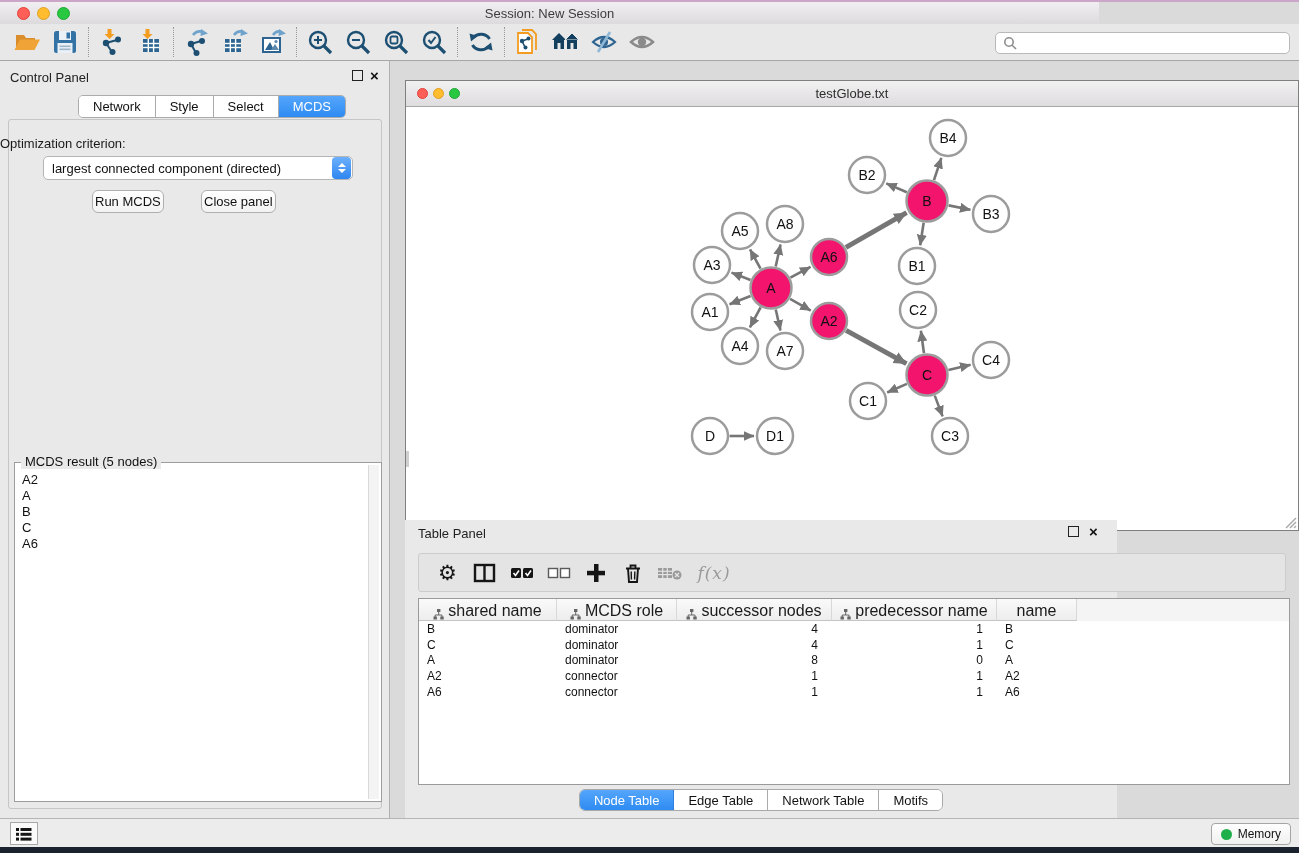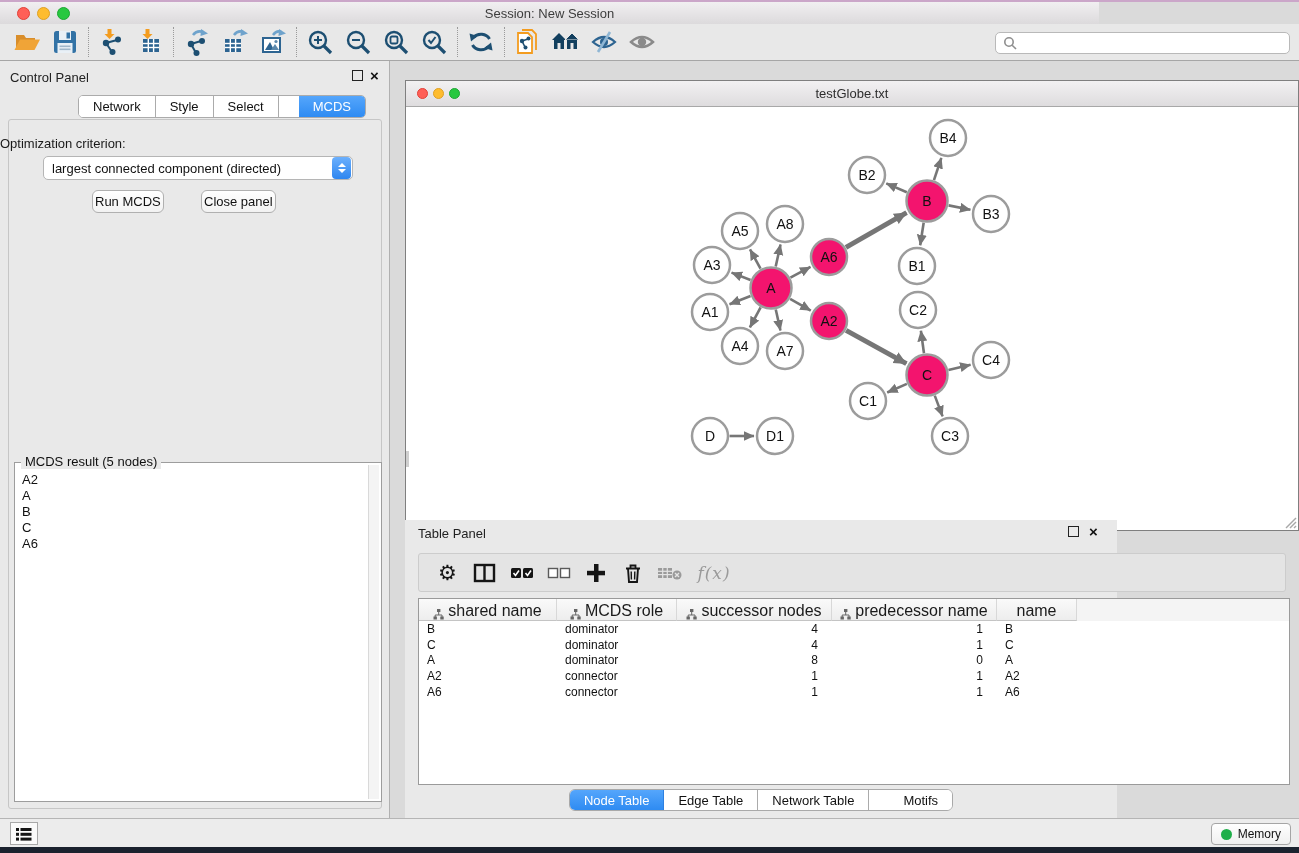--- a/index.html
+++ b/index.html
@@ -29,21 +29,21 @@
 
   
   #control-panel { left:0; top:61px; width:390px; height:757px; background:#e9e9e9; border-right:1px solid #b0b0b0; }
   #cp-title { position:absolute; left:10px; top:9px; font-size:13px; color:#222; }
   .panel-mini { position:absolute; top:9px; width:13px; height:13px; cursor:pointer; }
   .mini-float { border:1.5px solid #222; width:11px; height:11px; }
   .mini-close { font-size:15px; font-weight:bold; color:#111; line-height:11px; text-align:center; }
   #cp-tabs { position:absolute; left:78px; top:34px; height:23px; display:flex;
     border:1px solid #ababab; border-radius:5px; overflow:hidden; background:#fff; }
   .seg-tab { font-size:13px; color:#111; padding:0 14px; display:flex; align-items:center; border-right:1px solid #ababab; background:#fff; cursor:pointer; }
-  .seg-tab:last-child { border-right:none;margin-left:20px; }
+  .seg-tab:last-child { border-right:none; }
   .seg-tab.active { background:linear-gradient(#55a6fc,#2e8bf2); color:#fff; border-color:#2e80e0; }
   #cp-content { position:absolute; left:8px; top:58px; width:374px; height:690px; border:1px solid #c6c6c6; border-radius:3px; }
   #opt-label { position:absolute; left:0; width:100%; top:75px; text-align:left; font-size:13px; color:#1a1a1a; }
   #opt-select { position:absolute; left:43px; top:95px; width:310px; height:24px; background:#fff;
     border:1px solid #b5b5b5; border-radius:5px; display:flex; align-items:center; cursor:pointer; }
   #opt-select .sel-text { flex:1; font-size:13px; padding-left:8px; color:#111; white-space:nowrap; }
   #opt-select .stepper { width:19px; height:22px; border-radius:4px; background:linear-gradient(#6cb0fd,#2e86f0);
     display:flex; flex-direction:column; align-items:center; justify-content:center; gap:2px; margin-right:1px;}
   .chev-up { width:0; height:0; border-left:4px solid transparent; border-right:4px solid transparent; border-bottom:4px solid #fff; }
   .chev-dn { width:0; height:0; border-left:4px solid transparent; border-right:4px solid transparent; border-top:4px solid #fff; }

